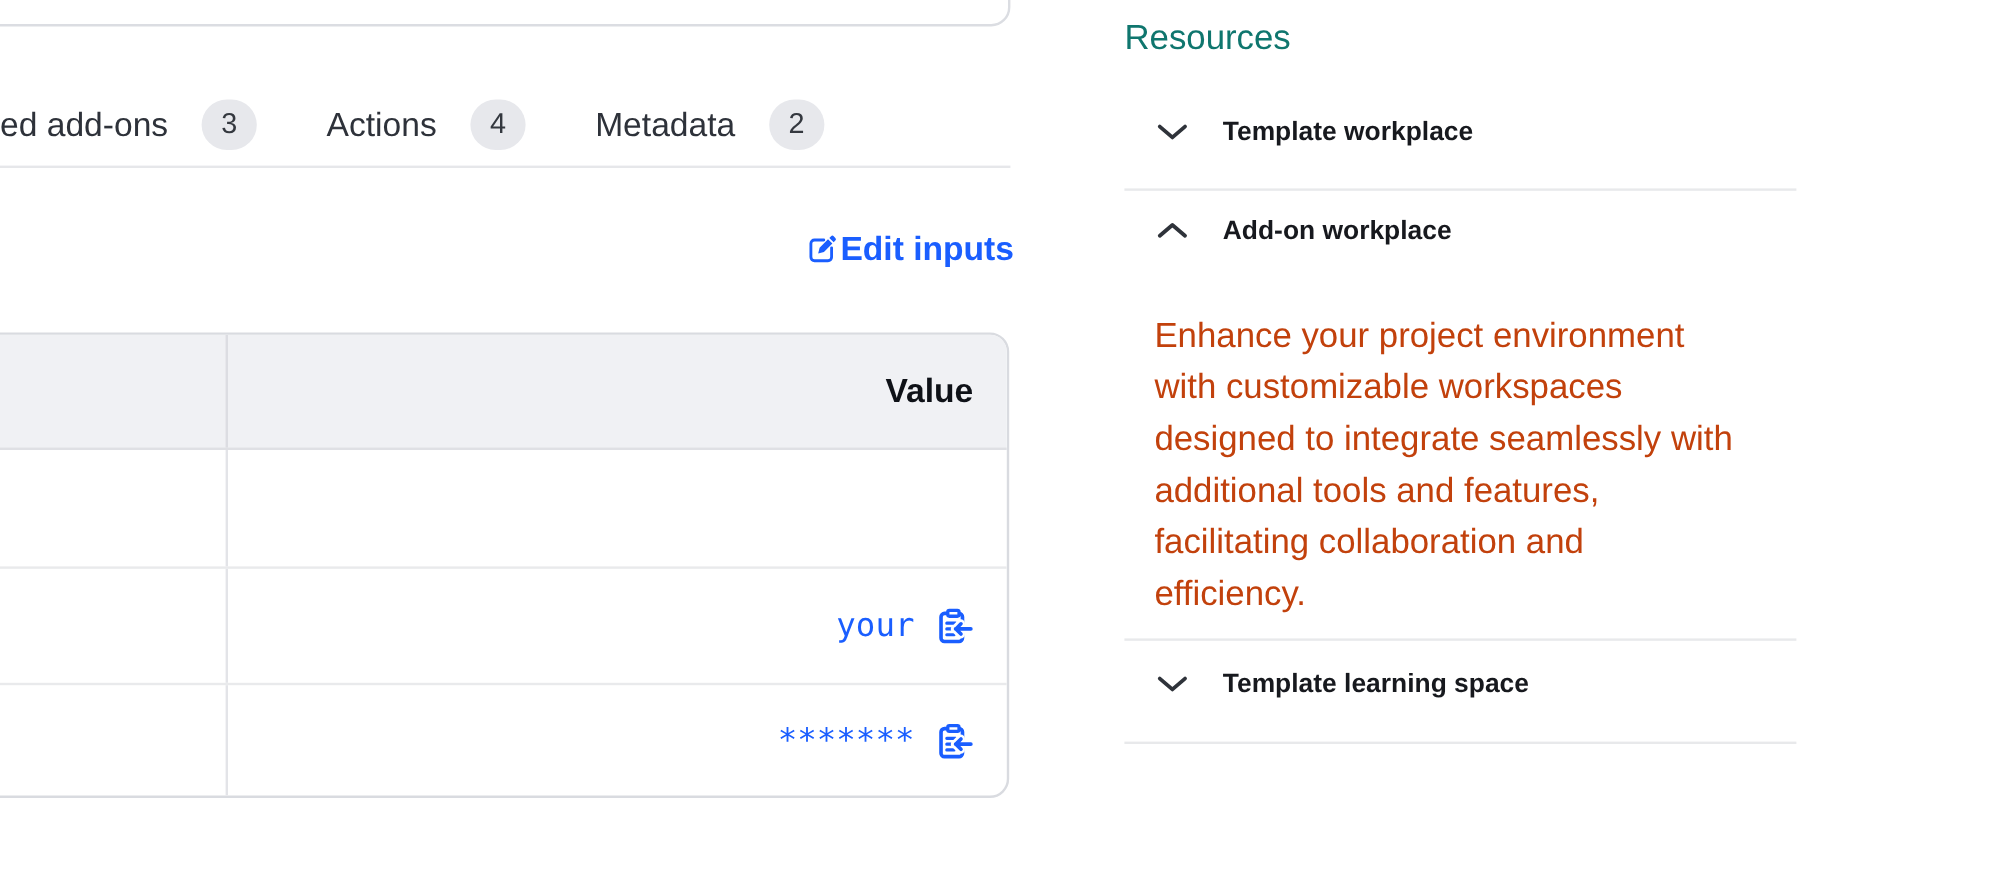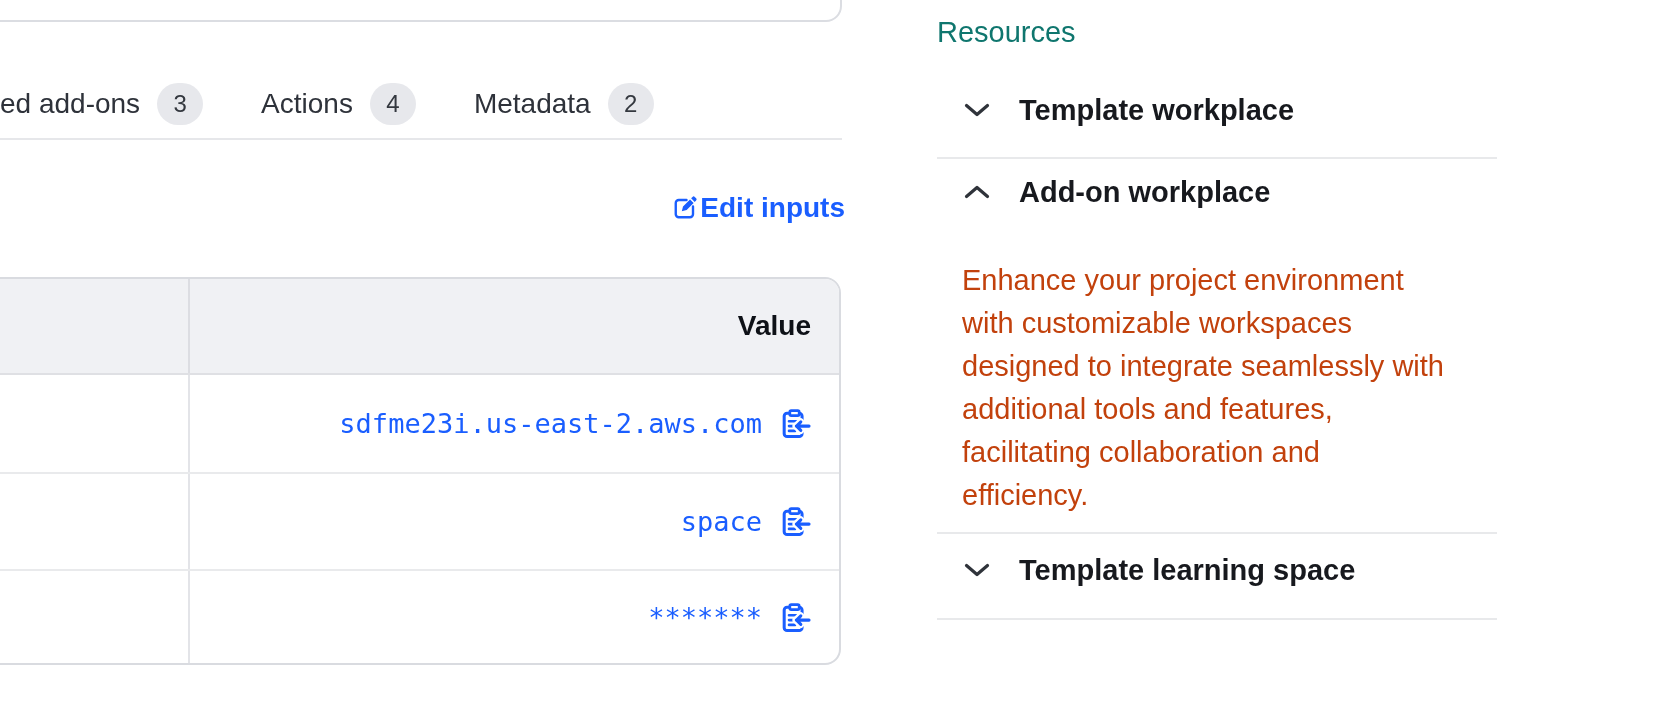--- a/index.html
+++ b/index.html
@@ -5,21 +5,21 @@
   * { margin:0; padding:0; box-sizing:border-box; }
   html,body { width:1672px; height:728px; background:#ffffff; overflow:hidden;
               font-family:"Liberation Sans", sans-serif; position:relative; }
 
   
   .top-card { position:absolute; left:-50px; top:-42px; width:892px; height:64px;
               background:#fff; border:2px solid #dbdde2; border-radius:0 0 16px 0; }
 
   .tabs-row { position:absolute; left:0; top:80px; height:48px; display:flex;
               align-items:center; gap:58px; font-size:28px; color:#2e323a; }
-  .tab { display:flex; align-items:center; gap:17px; cursor:pointer; white-space:nowrap; }
+  .tab { display:flex; align-items:center; gap:28px; cursor:pointer; white-space:nowrap; }
   .badge { height:42px; min-width:46px; padding:0 13px; border-radius:21px;
            background:#e7e8ec; color:#34383f; font-size:24px;
            display:flex; align-items:center; justify-content:center; }
   .tabs-divider { position:absolute; left:0; top:138px; width:842px; height:2px; background:#e6e7ea; }
 
   .edit-inputs { position:absolute; top:192px; right:827px; display:flex; align-items:center;
                  color:#1a5eff; font-size:28px; font-weight:600; cursor:pointer;
                  white-space:nowrap; }
 
   .inputs-table { position:absolute; left:-50px; top:277px; width:891px; height:388px;
@@ -35,21 +35,21 @@
               padding-right:28px; gap:16px; }
   .t-header .val-cell { font-size:28px; font-weight:700; color:#0e1117;margin-left:32px; }
   .mono-val { font-family:"DejaVu Sans Mono", monospace; font-size:27px; color:#1a5eff; }
   .copy-btn { display:flex; align-items:center; cursor:pointer; }
 
   
   .res-title { position:absolute; left:937px; top:16px; font-size:29px; color:#0f766e; }
   .acc-row { position:absolute; left:937px; width:560px; height:40px; display:flex;
              align-items:center; padding-left:27px; cursor:pointer; }
   .acc-row .chev { width:26px; display:flex; align-items:center; }
-  .acc-label { margin-left:29px; font-size:29px; font-weight:700; color:#17191e; white-space:nowrap; }
+  .acc-label { margin-left:29px; font-size:22px; font-weight:700; color:#17191e; white-space:nowrap; }
   .row-1 { top:90px; } .row-2 { top:172px; } .row-3 { top:550px; }
   .acc-divider { position:absolute; left:937px; width:560px; height:2px; background:#e8e9eb; }
   .div-1 { top:157px; } .div-2 { top:532px; } .div-3 { top:618px; }
   .acc-desc { position:absolute; left:962px; top:259px; width:505px; font-size:29px;
               line-height:43px; color:#c2410c; white-space:pre-line; }
 </style>
 </head>
 <body>
 
 <div class="top-card"></div>
@@ -84,38 +84,26 @@
 <div class="inputs-table">
   <div class="t-row t-header">
     <div class="key-cell"></div>
     <div class="val-cell">
       <span>Value</span>
     </div>
   </div>
 
   <div class="t-row t-body-1">
     <div class="key-cell"></div>
-    <div class="val-cell">
-      <span class="mono-val">sdfme23i.us-east-2.aws.com</span>
-      <span class="copy-btn">
-        <svg width="33" height="33" viewBox="0 0 24 24" fill="none">
-          <path d="M8.3 4.5H6.6a2.1 2.1 0 0 0-2.1 2.1v12.8a2.1 2.1 0 0 0 2.1 2.1h8.8a2.1 2.1 0 0 0 2.1-2.1V6.6a2.1 2.1 0 0 0-2.1-2.1h-1.7" stroke="#1a5eff" stroke-width="2.2"></path>
-          <rect x="8.6" y="2.7" width="6.8" height="3.5" rx="1" fill="#fff" stroke="#1a5eff" stroke-width="2"></rect>
-          <path d="M8 10.4h5.4M8 13.9h3.4M8 17.4h4.4" stroke="#1a5eff" stroke-width="1.9" stroke-linecap="round"></path>
-          <path d="M22.6 13.9H13m3.4-3.2L13.2 13.9l3.2 3.2" stroke="#ffffff" stroke-width="5.2" stroke-linecap="round" stroke-linejoin="round"></path>
-          <path d="M22.6 13.9H13.3m3.3-3.1l-3.1 3.1 3.1 3.1" stroke="#1a5eff" stroke-width="2.2" stroke-linecap="round" stroke-linejoin="round"></path>
-        </svg>
-      </span>
-    </div>
   </div>
 
   <div class="t-row t-body-2">
     <div class="key-cell"></div>
     <div class="val-cell">
-      <span class="mono-val">space</span>
+      <span class="mono-val">your</span>
       <span class="copy-btn">
         <svg width="33" height="33" viewBox="0 0 24 24" fill="none">
           <path d="M8.3 4.5H6.6a2.1 2.1 0 0 0-2.1 2.1v12.8a2.1 2.1 0 0 0 2.1 2.1h8.8a2.1 2.1 0 0 0 2.1-2.1V6.6a2.1 2.1 0 0 0-2.1-2.1h-1.7" stroke="#1a5eff" stroke-width="2.2"></path>
           <rect x="8.6" y="2.7" width="6.8" height="3.5" rx="1" fill="#fff" stroke="#1a5eff" stroke-width="2"></rect>
           <path d="M8 10.4h5.4M8 13.9h3.4M8 17.4h4.4" stroke="#1a5eff" stroke-width="1.9" stroke-linecap="round"></path>
           <path d="M22.6 13.9H13m3.4-3.2L13.2 13.9l3.2 3.2" stroke="#ffffff" stroke-width="5.2" stroke-linecap="round" stroke-linejoin="round"></path>
           <path d="M22.6 13.9H13.3m3.3-3.1l-3.1 3.1 3.1 3.1" stroke="#1a5eff" stroke-width="2.2" stroke-linecap="round" stroke-linejoin="round"></path>
         </svg>
       </span>
     </div>

